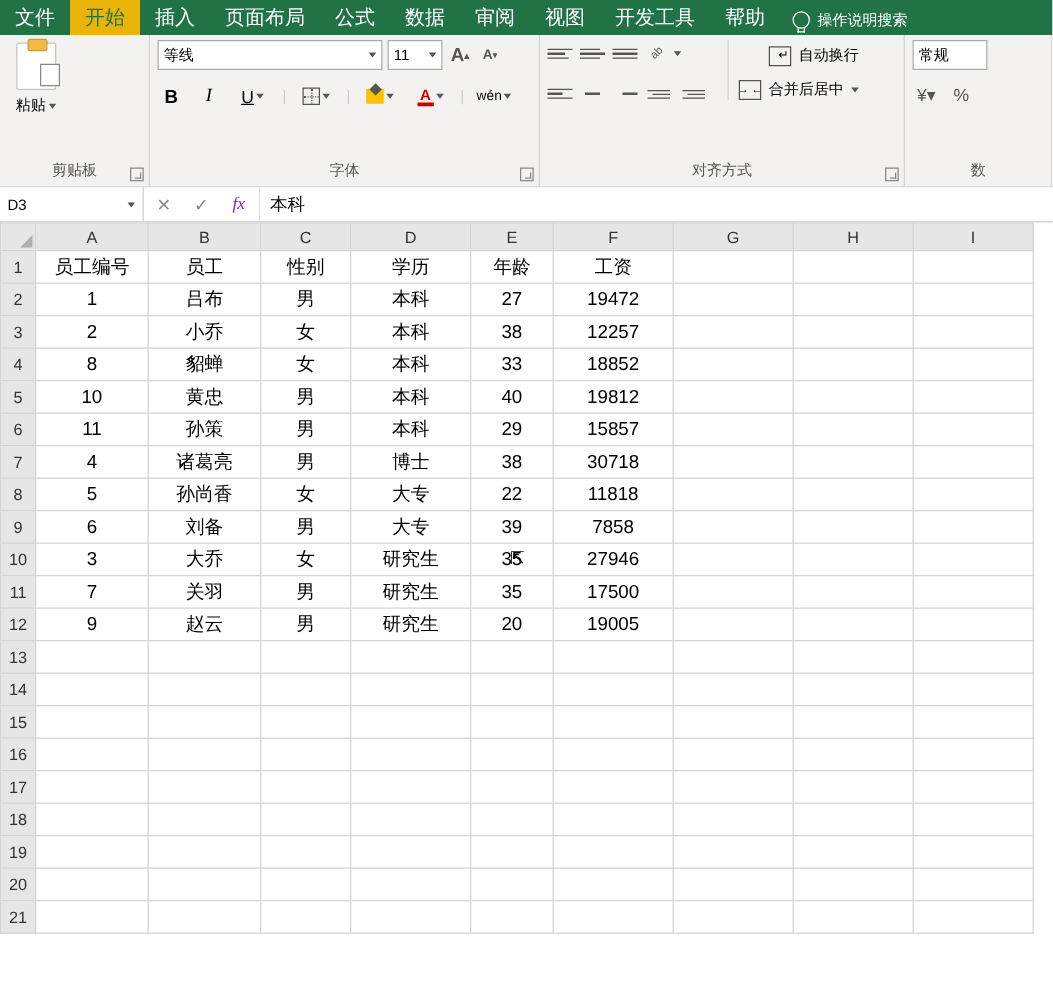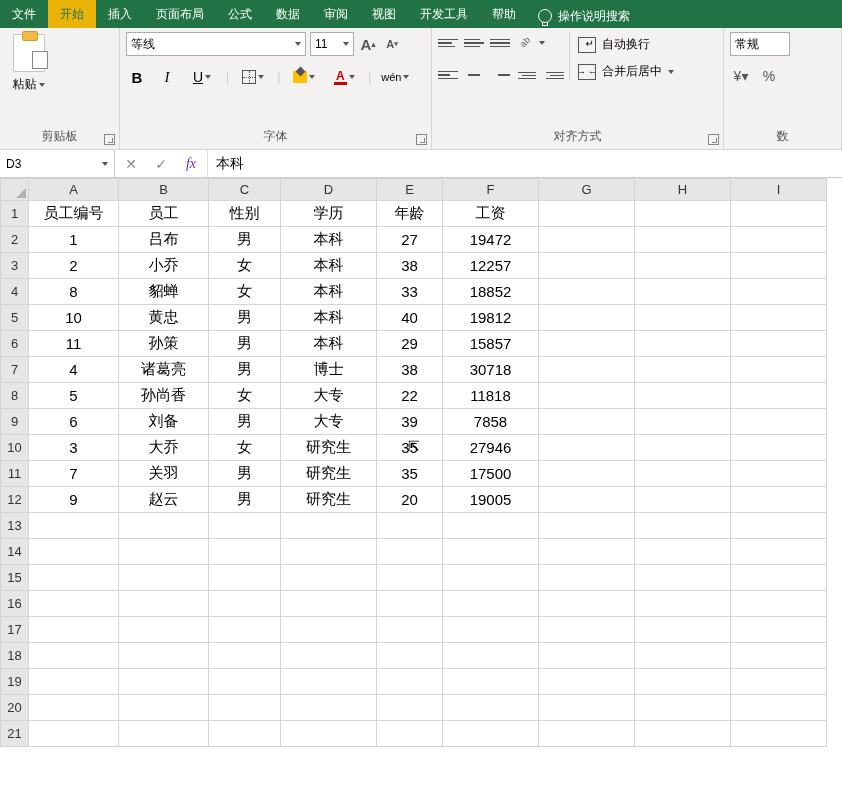--- a/index.html
+++ b/index.html
@@ -1,20 +1,20 @@
 <!DOCTYPE html>
 <html><head>
 <meta charset="utf-8">
 <style>
 * { box-sizing: border-box; margin: 0; padding: 0; font-family: "Microsoft YaHei", sans-serif; }
 body { width: 842px; height: 785px; overflow: hidden; background: #fff; font-size: 12px; user-select: none; }
 
 
 .menubar { display: flex; background: #217346; color: #fff; height: 28px; align-items: stretch; }
-.menubar .tab { padding: 0 12px; display: flex; align-items: center; cursor: pointer; font-size: 12px; }
+.menubar .tab { padding: 0 12px; display: flex; align-items: center; cursor: pointer; font-size: 16px; }
 .menubar .tab.active { background: #eab308; color: #217346; }
 .menubar .search { display: flex; align-items: center; gap: 6px; padding: 16px 10px; }
 .menubar .bulb { width: 14px; height: 14px; border: 1.5px solid #fff; border-radius: 50%; position: relative; }
 .menubar .bulb::after { content: ""; position: absolute; bottom: -4px; left: 3px; width: 4px; height: 3px; border: 1px solid #fff; border-top: none; }
 
 
 .ribbon { display: flex; background: #f3f2f1; border-bottom: 1px solid #d4d4d4; height: 122px; }
 .group { border-right: 1px solid #d4d4d4; padding: 4px 6px 0 6px; display: flex; flex-direction: column; position: relative; }
 .group-body { flex: 1; display: flex; align-items: flex-start; }
 .group-label { text-align: center; font-size: 12px; color: #555; padding: 2px 0 4px 0; position: relative; }
@@ -69,21 +69,21 @@
 .al-btn { width: 20px; height: 18px; cursor: pointer; display: flex; flex-direction: column; justify-content: center; gap: 2px; }
 .al-btn span { height: 1.5px; background: #555; }
 .al-top span:nth-child(2){width:70%} .al-top span:nth-child(3){width:85%}
 .al-mid span:nth-child(1){width:80%} .al-mid span:nth-child(3){width:80%}
 .al-left span:nth-child(2){width:60%} .al-center span{margin:0 auto} .al-center span:nth-child(2){width:60%}
 .al-right span{margin-left:auto} .al-right span:nth-child(2){width:60%}
 .orient-ic { width: 18px; height: 18px; position: relative; }
 .orient-ic::before { content: "ab"; position: absolute; font-size: 9px; transform: rotate(-45deg); top: 3px; left: 1px; color: #555; }
 .indent-ic { width: 18px; height: 16px; display: flex; flex-direction: column; gap: 2px; justify-content: center; }
 .indent-ic span { height: 1px; background: #555; }
-.wrap-area { display: flex; flex-direction: column; gap: 10px; padding-left: 8px; border-left: 1px solid #d4d4d4; margin-left: 3px; padding-top: 4px; }
+.wrap-area { display: flex; flex-direction: column; gap: 10px; padding-left: 8px; border-left: 1px solid #d4d4d4; margin-left: 16px; padding-top: 4px; align-items: flex-end; }
 .wrap-btn { display: flex; align-items: center; gap: 6px; cursor: pointer; }
 .wrap-ic, .merge-ic { width: 18px; height: 16px; border: 1px solid #555; position: relative; }
 .wrap-ic::after { content: "↵"; position: absolute; font-size: 10px; right: 1px; top: 0; }
 .merge-ic::before { content: "→"; position: absolute; font-size: 9px; left: -2px; top: 1px; }
 .merge-ic::after { content: "←"; position: absolute; font-size: 9px; right: -2px; top: 1px; }
 
 
 .number { flex: 1; min-width: 70px; }
 .number .combo { width: 60px; margin-bottom: 10px; }
 .num-btns { display: flex; gap: 6px; }

